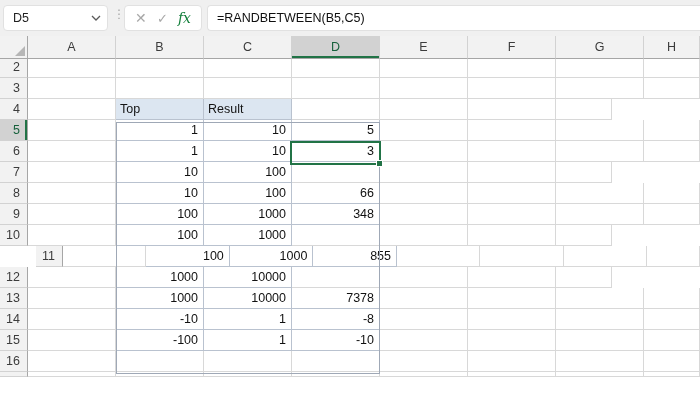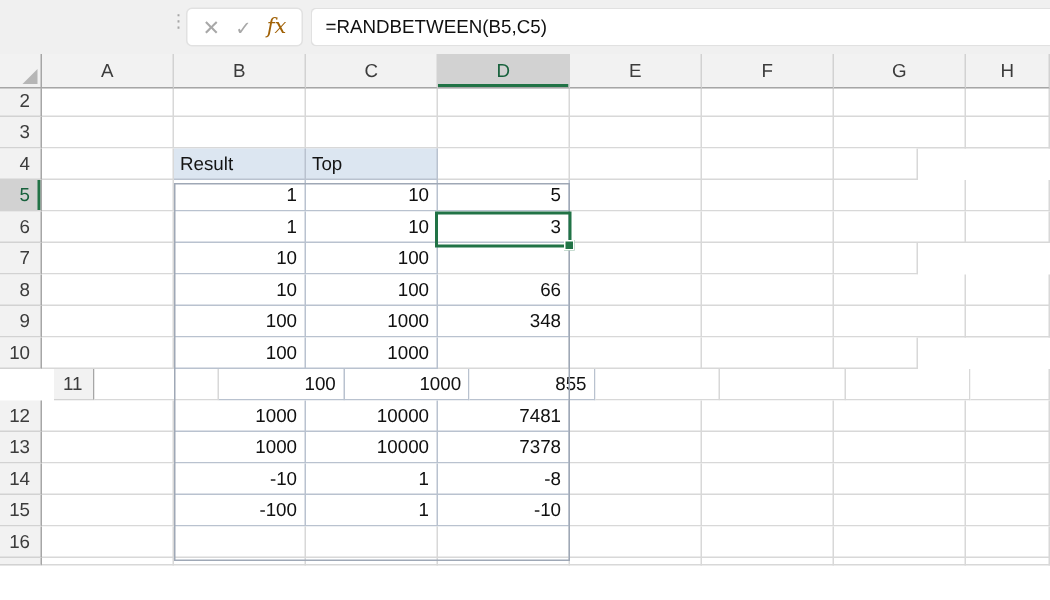--- a/index.html
+++ b/index.html
@@ -10,21 +10,21 @@
   .topbar { position: relative; width: 700px; height: 36px; background: #f0f0f0; }
   .tb-box { position: absolute; top: 5px; height: 26px; background: #fff;
             border: 1px solid #e1e1e1; border-radius: 4px; display: flex; align-items: center; }
   .namebox { left: 3px; width: 105px; padding: 0 6px 0 9px; justify-content: space-between;
              font-size: 12.5px; color: #1f1f1f; }
   .chev svg { display: block; }
   .dots { position: absolute; left: 113px; top: 10px; color: #a6a6a6; font-size: 12px; line-height: 8px; }
   .fnbox { left: 124px; width: 78px; justify-content: space-around; padding: 0 5px; }
   .cancel { color: #a8a8a8; font-size: 14px; }
   .enter  { color: #a8a8a8; font-size: 13px; }
-  .fx { font-family: "DejaVu Serif", serif; font-style: italic; font-size: 14px; color: #a16207; }
+  .fx { font-family: "DejaVu Serif", serif; font-style: italic; font-size: 14px; color: #15803d; }
   .formulabar { left: 207px; width: 493px; border-radius: 4px 0 0 4px; padding-left: 9px;
                 font-size: 12.5px; color: #0f0f0f; border-right: none; }
 
   
   .sheet { position: relative; width: 700px; height: 364px; background: #fff; font-size: 12.5px; }
 
   .colheaders { position: absolute; top: 0; left: 0; width: 700px; height: 23px; display: flex; }
   .corner { width: 28px; height: 23px; background: #f2f2f2; border-right: 1px solid #a6a6a6;
             border-bottom: 1px solid #a6a6a6; position: relative; }
   .corner .tri { position: absolute; right: 2px; bottom: 2px; width: 0; height: 0;
@@ -56,20 +56,28 @@
                border: 2px solid #217346; z-index: 5; pointer-events: none; }
   .fill-handle { position: absolute; right: -4px; bottom: -4px; width: 7px; height: 7px;
                  background: #217346; border: 1px solid #fff; pointer-events: auto; }
 </style>
 </head>
 <body>
 
 <div class="app">
 
   <div class="topbar">
+    <div class="tb-box namebox">
+      <span>D5</span>
+      <span class="chev">
+        <svg width="10" height="6" viewBox="0 0 10 6">
+            <polyline points="1,1 5,5 9,1" fill="none" stroke="#5a5a5a" stroke-width="1.3"></polyline>
+          </svg>
+      </span>
+    </div>
     <span class="dots">⋮</span>
     <div class="tb-box fnbox">
       <span class="cancel">✕</span>
       <span class="enter">✓</span>
       <span class="fx">fx</span>
     </div>
     <div class="tb-box formulabar">
       <span>=RANDBETWEEN(B5,C5)</span>
     </div>
   </div>
@@ -118,22 +126,22 @@
           <div class="cell" style="width: 88px;"></div>
           <div class="cell" style="width: 88px;"></div>
           <div class="cell" style="width: 88px;"></div>
           <div class="cell" style="width: 88px;"></div>
           <div class="cell" style="width: 88px;"></div>
           <div class="cell" style="width: 56px;"></div>
         </div>
         <div class="grow" style="height: 21px;">
           <div class="rh">4</div>
           <div class="cell" style="width: 88px;"></div>
+          <div class="cell thead" style="width: 88px;">Top</div>
           <div class="cell thead" style="width: 88px;">Result</div>
-          <div class="cell thead" style="width: 88px;">Top</div>
           <div class="cell" style="width: 88px;"></div>
           <div class="cell" style="width: 88px;"></div>
           <div class="cell" style="width: 88px;"></div>
           <div class="cell" style="width: 56px;"></div>
         </div>
         <div class="grow" style="height: 21px;">
           <div class="rh sel">5</div>
           <div class="cell" style="width: 88px;"></div>
           <div class="cell tdata" style="width: 88px;">1</div>
           <div class="cell tdata" style="width: 88px;">10</div>
@@ -205,21 +213,20 @@
           <div class="cell" style="width: 88px;"></div>
           <div class="cell" style="width: 88px;"></div>
           <div class="cell" style="width: 88px;"></div>
           <div class="cell" style="width: 56px;"></div>
         </div>
         <div class="grow" style="height: 21px;">
           <div class="rh">12</div>
           <div class="cell" style="width: 88px;"></div>
           <div class="cell tdata" style="width: 88px;">1000</div>
           <div class="cell tdata" style="width: 88px;">10000</div>
-          <div class="cell tdata" style="width: 88px;">7481</div>
           <div class="cell" style="width: 88px;"></div>
           <div class="cell" style="width: 88px;"></div>
           <div class="cell" style="width: 88px;"></div>
           <div class="cell" style="width: 56px;"></div>
         </div>
         <div class="grow" style="height: 21px;">
           <div class="rh">13</div>
           <div class="cell" style="width: 88px;"></div>
           <div class="cell tdata" style="width: 88px;">1000</div>
           <div class="cell tdata" style="width: 88px;">10000</div>

